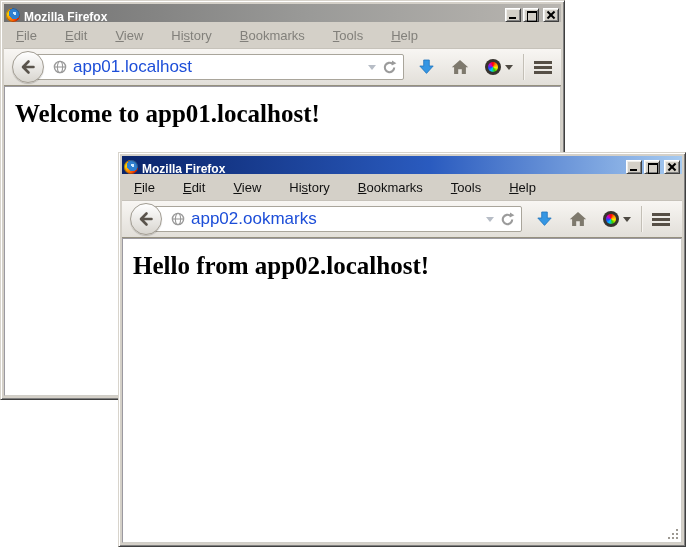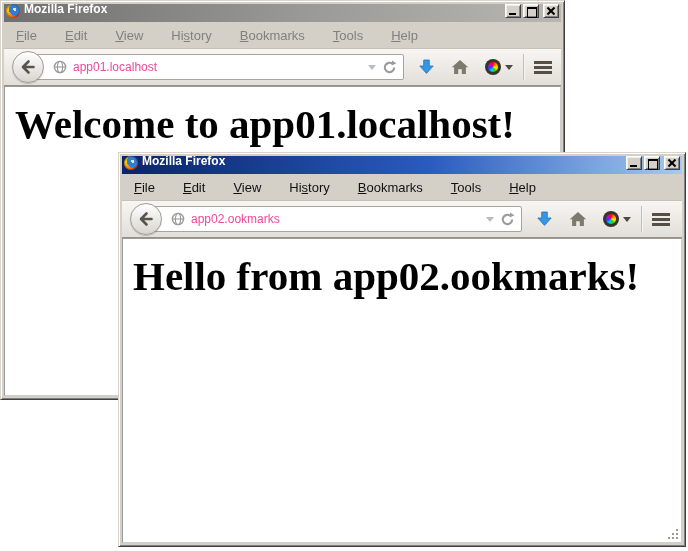--- a/index.html
+++ b/index.html
@@ -12,21 +12,21 @@
     background:#d4d0c8;
     border:1px solid;
     border-color:#d8d4cc #3f3f3f #3f3f3f #d8d4cc;
     box-shadow: inset 1px 1px 0 #ffffff, inset -1px -1px 0 #808080;
     padding:3px;
     display:flex; flex-direction:column;
   }
   .win-back  { left:0;   top:0;   width:565px; height:400px; z-index:1; }
   .win-front { left:118px; top:152px; width:568px; height:395px; z-index:2; }
 
-  .titlebar { height:18px; display:flex; align-items:flex-end; gap:4px; padding:4px 2px; flex:none; }
+  .titlebar { height:18px; display:flex; align-items:flex-start; gap:4px; padding:4px 2px; flex:none; }
   .titlebar.active   { background:linear-gradient(90deg,#0a246a 0%,#2a5bbf 55%,#a6caf0 100%); }
   .titlebar.inactive { background:linear-gradient(90deg,#6f6f6f 0%,#9a9a98 55%,#b9b6b1 100%); }
   .title-text { flex:1; color:#ffffff; font-weight:bold; font-size:12px; line-height:18px;
                 white-space:nowrap; overflow:hidden; }
 
   .fficon { width:14px; height:14px; border-radius:50%; flex:none;
     background:
       radial-gradient(circle at 62% 38%, #cfe9ff 0 12%, #2f7fd0 13% 46%, rgba(0,0,0,0) 47%),
       conic-gradient(from 140deg, #ff2f00, #ff8800, #ffd400, #ff8800, #e64500, #ff2f00);
     box-shadow:0 0 0 1px rgba(60,30,0,.35) inset; }
@@ -55,42 +55,42 @@
   .toolbar { height:38px; flex:none; display:flex; align-items:center; padding:0 8px;
              background:linear-gradient(#f8f6f3,#e2dfd9);
              border-top:1px solid #c6c2ba; border-bottom:1px solid #95907f; }
   .backbtn { width:32px; height:32px; border-radius:50%; flex:none; z-index:2;
              background:linear-gradient(#ffffff,#d8d5cf);
              border:1px solid #a29d93; box-shadow:0 1px 1px rgba(0,0,0,.18);
              display:flex; align-items:center; justify-content:center; }
   .urlbar { display:flex; align-items:center; gap:6px; height:26px; width:376px;
             margin-left:-16px; padding:0 6px 0 24px;
             background:#ffffff; border:1px solid #a9a59b; border-radius:2px; }
-  .url-text { flex:1; font-size:12px; color:#ec4899; white-space:nowrap; overflow:hidden; }
+  .url-text { flex:1; font-size:17px; color:#1d4ed8; white-space:nowrap; overflow:hidden; }
   .urlbar-caret { width:0; height:0; flex:none;
                   border-left:4px solid transparent; border-right:4px solid transparent;
                   border-top:5px solid #b7bdc6; }
   .toolbtn { display:flex; align-items:center; justify-content:center; flex:none; cursor:default; }
   .m14 { margin-left:14px; } .m16 { margin-left:16px; }
   .cz-wrap { display:flex; align-items:center; gap:4px; }
   .cz { width:16px; height:16px; border-radius:50%; background:#37332e; position:relative; }
   .cz::after { content:""; position:absolute; inset:3px; border-radius:50%;
     background:conic-gradient(#ff0000,#ff9900,#ffee00,#33cc00,#00ccff,#2244ff,#cc00cc,#ff0000); }
   .cz-caret { width:0; height:0; border-left:4px solid transparent; border-right:4px solid transparent;
               border-top:5px solid #4e4a43; }
   .tb-sep { width:1px; height:26px; background:#c3bfb6; box-shadow:1px 0 0 #f6f4f0; margin:0 10px; }
   .hamburger { width:18px; height:13px; position:relative; }
   .hamburger::before { content:""; position:absolute; left:0; top:0; width:18px; height:3px;
     background:#564f46; box-shadow:0 5px 0 #564f46, 0 10px 0 #564f46; }
 
   
   .content { flex:1; background:#ffffff; position:relative; overflow:hidden;
              border:1px solid; border-color:#9b99a0 #cfcdc7 #cfcdc7 #9b99a0; }
   .content h1 { font-family:"Liberation Serif", serif; font-weight:bold;
-                font-size:41px; color:#000; margin:13px 0 0 10px; white-space:nowrap; }
+                font-size:25px; color:#000; margin:13px 0 0 10px; white-space:nowrap; }
 
   .grip { position:absolute; right:3px; bottom:3px; width:13px; height:13px; cursor:nwse-resize; }
   .grip::before { content:""; position:absolute; right:-1px; bottom:-1px; width:2px; height:2px;
     background:#ffffff; box-shadow:-4px 0 #fff,-8px 0 #fff,0 -4px #fff,-4px -4px #fff,0 -8px #fff; }
   .grip::after { content:""; position:absolute; right:0; bottom:0; width:2px; height:2px;
     background:#9d9992; box-shadow:-4px 0 #9d9992,-8px 0 #9d9992,0 -4px #9d9992,-4px -4px #9d9992,0 -8px #9d9992; }
 
   svg { display:block; }
 </style>
 </head>
@@ -215,16 +215,16 @@
       <span class="cz"></span>
       <span class="cz-caret"></span>
     </span>
     <span class="tb-sep"></span>
     <span class="toolbtn">
       <span class="hamburger"></span>
     </span>
   </div>
 
   <div class="content">
-    <h1>Hello from app02.ookmarks!</h1>
+    <h1>Hello from app02.localhost!</h1>
     <span class="grip"></span>
   </div>
 </div>
 
 </body></html>

